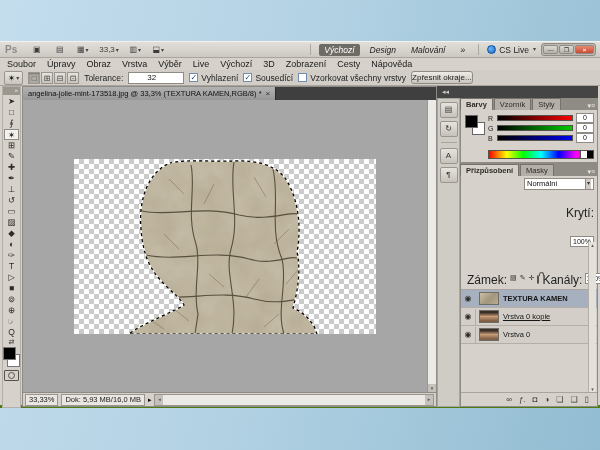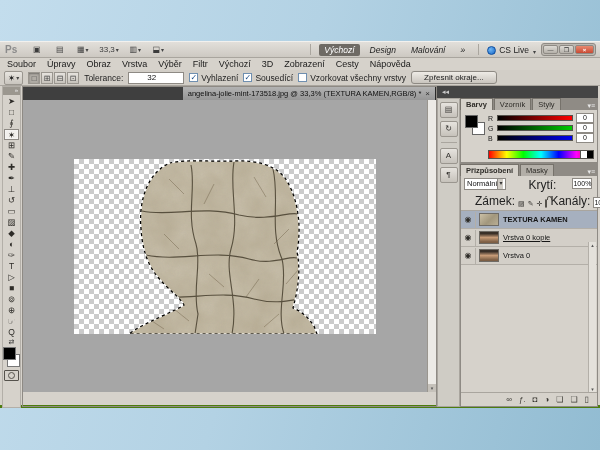--- a/index.html
+++ b/index.html
@@ -12,21 +12,21 @@
            gap:4px;padding-left:5px;box-sizing:border-box;
            background:linear-gradient(#e2dfda,#cdc9c2);border-bottom:1px solid #a9a59e;}
   .ps-logo{font-weight:bold;font-size:10px;color:#8b8b8b;letter-spacing:0;margin-right:6px;}
   .abtn{height:12px;min-width:13px;display:flex;align-items:center;justify-content:center;
         font-size:8px;color:#3c3c3c;border:1px solid transparent;border-radius:2px;padding:0 2px;}
   .dd{font-size:6px;color:#444;margin-left:1px;}
   .asep{width:1px;height:11px;background:#aaa69f;margin:0 3px;}
   .right-cluster{margin-left:auto;display:flex;align-items:center;gap:5px;padding-right:4px;}
   .ws{font-size:8.5px;color:#222;padding:1px 5px;border-radius:2px;font-style:italic;}
   .ws.active{background:#6e6a64;color:#fff;}
-  .cslive{display:flex;align-items:flex-end;gap:3px;font-size:8.5px;color:#222;}
+  .cslive{display:flex;align-items:flex-start;gap:3px;font-size:8.5px;color:#222;}
   .cslive-dot{width:9px;height:9px;border-radius:50%;background:radial-gradient(circle at 35% 35%,#6fb6f2,#1565c8);
               border:1px solid #0d4d9e;box-sizing:border-box;}
   .winbtns{display:flex;gap:1px;background:#bdb9b2;border:1px solid #8e8a84;border-radius:3px;padding:1px;}
   .wbtn{width:15px;height:9px;border-radius:2px;background:linear-gradient(#dedbd5,#b5b1aa);
         border:1px solid #8e8a84;font-size:6px;line-height:8px;text-align:center;color:#333;box-sizing:border-box;}
   .wbtn.close{background:linear-gradient(#e88a70,#c94a33);color:#fff;width:19px;font-weight:bold;}
   
   .menu-bar{position:absolute;left:0;top:16px;width:100%;height:12px;display:flex;align-items:center;
             gap:11px;padding-left:7px;font-size:9px;color:#1a1a1a;background:#d6d2cb;
             border-bottom:1px solid #b3afa8;}
@@ -39,39 +39,39 @@
   .combine{display:flex;gap:1px;}
   .cbtn{width:12px;height:12px;border:1px solid #9a968f;background:linear-gradient(#e6e3de,#c6c2bb);
         font-size:8px;line-height:11px;text-align:center;color:#444;box-sizing:border-box;}
   .cbtn.pressed{background:#b0aca5;box-shadow:inset 0 1px 2px rgba(0,0,0,.35);}
   .field{background:#fff;border:1px solid #8e8a84;height:10px;font-size:8px;line-height:10px;
          padding:0 18px;color:#111;box-sizing:content-box;}
   .chk{display:flex;align-items:center;gap:3px;}
   .box{width:9px;height:9px;background:#fff;border:1px solid #6f8fb0;font-size:8px;line-height:8px;
        text-align:center;color:#1d4e89;box-sizing:border-box;}
   .push{border:1px solid #8e8a84;border-radius:3px;background:linear-gradient(#eeebe6,#c9c5be);
-        font-size:8px;padding:1px 12px;color:#222;}
+        font-size:8px;padding:1px 0;color:#222;}
   
   .workarea{position:absolute;left:0;top:44px;width:600px;height:322px;}
   
   .toolbar{position:absolute;left:2px;top:0;width:19px;height:100%;background:#d6d2cb;
            border:1px solid #b3afa8;box-sizing:border-box;display:flex;flex-direction:column;align-items:center;}
   .tb-head{width:100%;height:8px;background:#9b978f;font-size:6px;color:#efefef;text-align:right;
            line-height:7px;padding-right:2px;box-sizing:border-box;margin-bottom:1px;}
   .tool{width:15px;height:11px;font-size:8.5px;line-height:11px;text-align:center;color:#2e2c28;}
   .tool.sel{background:#f2f0ec;border:1px solid #8e8a84;box-sizing:border-box;box-shadow:inset 0 0 2px #fff;}
   .swap{font-size:7px;color:#333;height:8px;line-height:8px;}
   .fgbg{position:relative;width:17px;height:20px;margin-top:1px;}
   .fg{position:absolute;left:0;top:0;width:11px;height:11px;background:#000;border:1px solid #777;}
   .bg{position:absolute;right:0;bottom:0;width:11px;height:11px;background:#fff;border:1px solid #777;}
   .qmask{width:13px;height:9px;border:1px solid #55524c;border-radius:1px;margin-top:3px;position:relative;}
   .qmask:after{content:"";position:absolute;left:3px;top:1px;width:5px;height:5px;border:1px solid #55524c;border-radius:50%;}
   
   .docwin{position:absolute;left:22px;top:0;width:415px;height:321px;border:1px solid #8e8a84;box-sizing:border-box;}
-  .doc-tabs{position:absolute;left:0;top:0;right:0;height:13px;background:#3f3f3f;display:flex;justify-content:flex-end;}
+  .doc-tabs{position:absolute;left:0;top:0;right:0;height:13px;background:#3f3f3f;display:flex;}
   .dtab{display:flex;align-items:center;gap:4px;background:linear-gradient(#b2b2b2,#979797);color:#101010;
         font-size:7.5px;padding:0 5px;border-right:1px solid #2b2b2b;}
   .dtab .x{color:#333;font-size:8px;}
   .canvas{position:absolute;left:0;top:13px;right:0;bottom:14px;background:#a6a6a6;overflow:hidden;}
   .vscroll{position:absolute;right:0;top:0;bottom:0;width:8px;background:#eceae6;border-left:1px solid #9a968f;}
   .vscroll .end{position:absolute;bottom:0;left:0;right:0;height:8px;background:#c5c1ba;font-size:5px;text-align:center;line-height:8px;color:#555;}
   .checker{position:absolute;left:51px;top:59px;width:302px;height:175px;background-color:#fff;
            background-image:linear-gradient(45deg,#cbcbcb 25%,transparent 25%,transparent 75%,#cbcbcb 75%),
                             linear-gradient(45deg,#cbcbcb 25%,transparent 25%,transparent 75%,#cbcbcb 75%);
            background-size:10px 10px;background-position:0 0,5px 5px;}
@@ -108,28 +108,28 @@
   .srow{display:flex;align-items:center;height:10px;gap:3px;}
   .slab{width:6px;font-size:7px;color:#222;}
   .sbar{flex:1;height:4px;border:1px solid #55524c;}
   .sval{width:16px;height:8px;background:#fff;border:1px solid #8e8a84;font-size:7px;line-height:8px;text-align:center;color:#111;}
   .spectrum{position:absolute;left:27px;right:3px;bottom:3px;height:7px;border:1px solid #55524c;display:flex;
             background:linear-gradient(to right,#ff0000,#ffff00 17%,#00ff00 33%,#00ffff 50%,#0000ff 67%,#ff00ff 84%,#ff0000);}
   .spectrum .w{margin-left:auto;width:6px;height:100%;background:#fff;border-left:1px solid #55524c;}
   .spectrum .k{width:6px;height:100%;background:#000;}
   .panel-mid{height:13px;}
   .panel-layers{flex:1;background:#d6d2cb;border:1px solid #8e8a84;border-top:none;position:relative;box-sizing:border-box;}
-  .blend-row{display:flex;align-items:flex-start;gap:16px;padding:2px 3px 1px;}
+  .blend-row{display:flex;align-items:flex-end;gap:16px;padding:2px 3px 1px;flex-direction:column;}
   .select{width:64px;height:10px;background:#fff;border:1px solid #8e8a84;font-size:7.5px;line-height:10px;
           padding:0 2px;color:#111;display:flex;}
   .select .dd{margin-left:auto;font-size:6px;color:#333;background:#d0ccc5;border-left:1px solid #8e8a84;
               padding:0 1px;line-height:9px;}
   .plab{font-size:12px;color:#222;margin-left:6px;}
   .pval{width:22px;height:9px;background:#fff;border:1px solid #8e8a84;font-size:7px;line-height:9px;text-align:center;color:#111;}
-  .lock-row{display:flex;align-items:flex-end;gap:3px;padding:1px 8px 2px;border-bottom:1px solid #a9a59e;}
+  .lock-row{display:flex;align-items:flex-start;gap:3px;padding:1px 0 2px;border-bottom:1px solid #a9a59e;}
   .licon{font-size:7px;color:#33312e;line-height:9px;}
   .lock-shape{width:6px;height:7px;position:relative;border:1px solid #55524c;border-radius:1px;margin-top:2px;}
   .lock-shape:before{content:"";position:absolute;left:1px;top:-4px;width:3px;height:3px;border:1px solid #55524c;
                      border-bottom:none;border-radius:3px 3px 0 0;}
   .layer-list{background:#cfccc5;}
   .lrow{display:flex;align-items:center;height:17px;background:#d3cfc8;border-bottom:1px solid #b3afa8;}
   .lrow.sel{background:#a6b0bf;}
   .eye{width:14px;text-align:center;font-size:8px;color:#2e2c28;border-right:1px solid #b3afa8;line-height:16px;}
   .thumb{width:20px;height:13px;border:1px solid #6f6b65;margin:0 4px 0 3px;box-sizing:border-box;}
   .thumb.texture{background:linear-gradient(135deg,#cbc0a6,#a2977d 55%,#b9ae94);}
@@ -188,21 +188,21 @@
       </span>
     </div>
   </div>
 
   <div class="menu-bar">
     <span>Soubor</span>
     <span>Úpravy</span>
     <span>Obraz</span>
     <span>Vrstva</span>
     <span>Výběr</span>
-    <span>Filtr</span>
+    <span>Live</span>
     <span>Výchozí</span>
     <span>3D</span>
     <span>Zobrazení</span>
     <span>Cesty</span>
     <span>Nápověda</span>
   </div>
 
   <div class="options-bar">
     <span class="tool-preset">
       <span>✶</span>
@@ -309,20 +309,29 @@
               <path d="M96,4 C76,12 64,38 67,70 C69,98 77,112 91,126 C99,134 107,140 110,146 C99,153 77,161 59,172 L55,175 L243,175 L240,167 C234,158 227,152 219,149 C224,131 227,111 223,93 C228,67 224,38 211,19 C201,6 182,1 160,2 C140,3 113,0 96,4 Z" stroke="#ffffff" stroke-width="1.2" stroke-dasharray="3 3"></path>
               <path d="M96,4 C76,12 64,38 67,70 C69,98 77,112 91,126 C99,134 107,140 110,146 C99,153 77,161 59,172 L55,175 L243,175 L240,167 C234,158 227,152 219,149 C224,131 227,111 223,93 C228,67 224,38 211,19 C201,6 182,1 160,2 C140,3 113,0 96,4 Z" stroke="#000000" stroke-width="1.2" stroke-dasharray="3 3" stroke-dashoffset="3"></path>
             </g>
           </svg>
         </div>
         <div class="vscroll">
           <div class="end">▾</div>
         </div>
       </div>
 
+      <div class="doc-status">
+        <span class="sbox">33,33%</span>
+        <span class="sbox">Dok: 5,93 MB/16,0 MB</span>
+        <span class="tri">▸</span>
+        <span class="hscroll">
+          <span class="l">◂</span>
+          <span class="r">▸</span>
+        </span>
+      </div>
     </div>
 
     <div class="dock">
       <div class="dock-strip">◂◂</div>
 
       <div class="dock-icons">
         <span class="dicon">▤</span>
         <span class="dicon">↻</span>
         <span class="dsep"></span>
         <span class="dicon">A</span>

